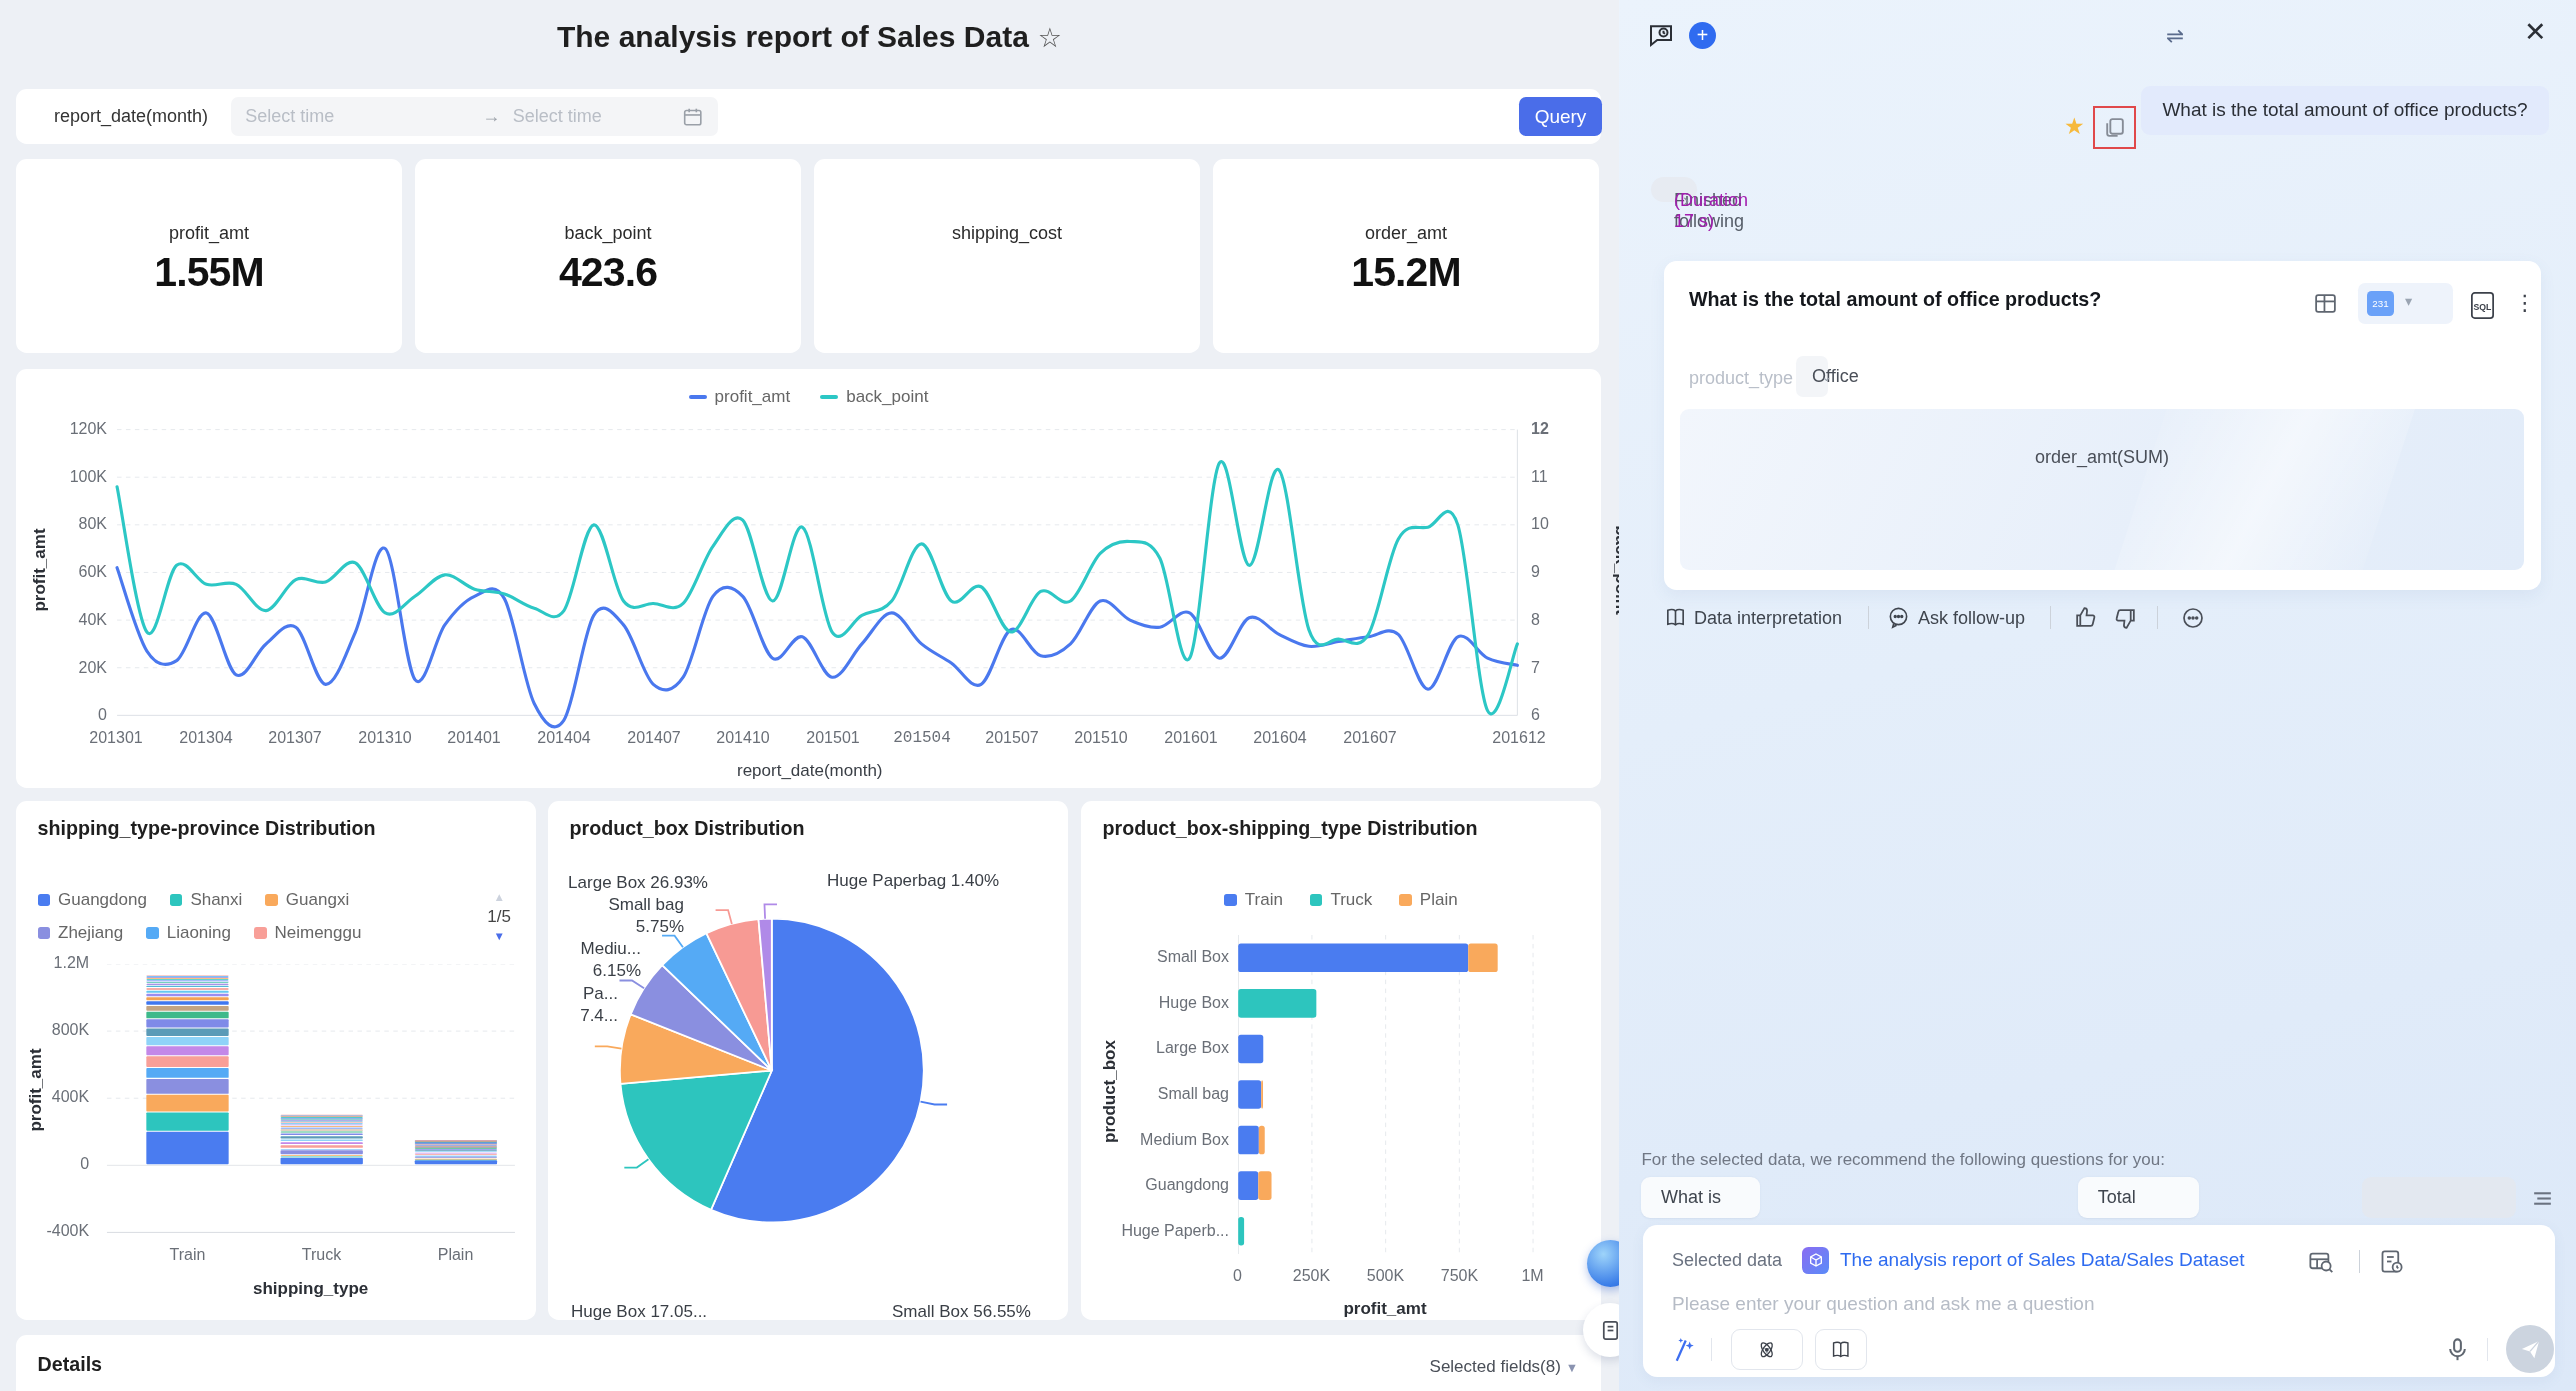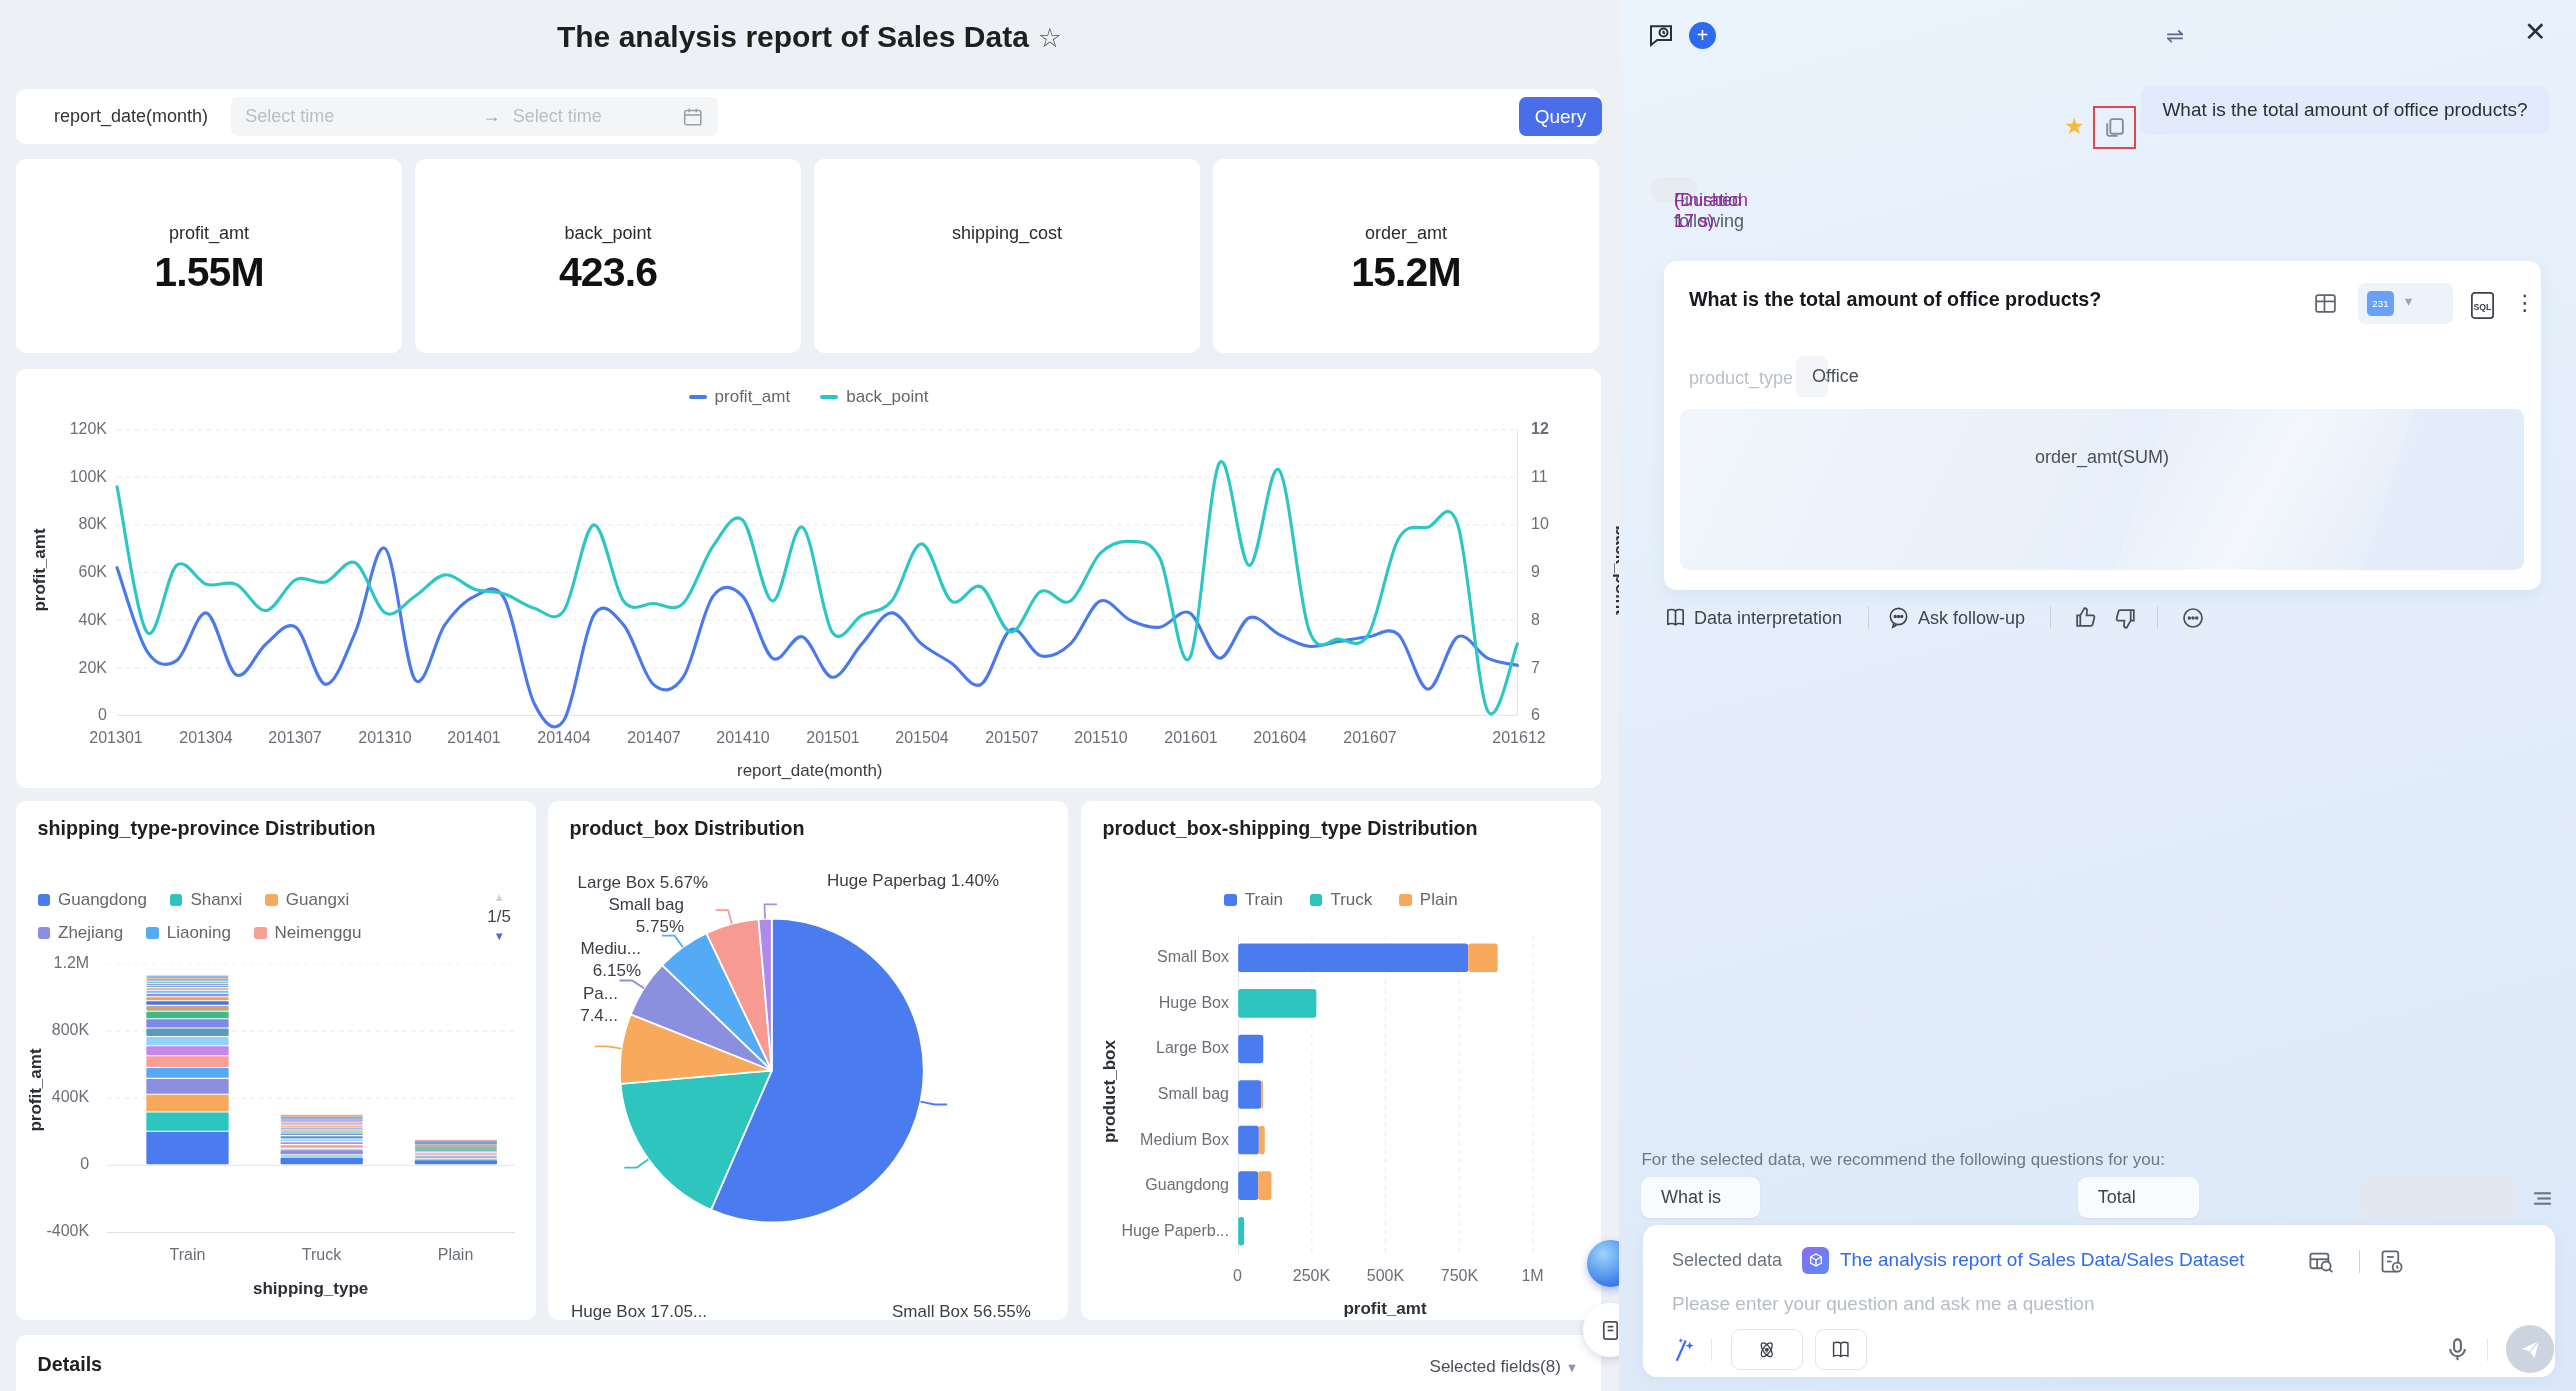--- a/index.html
+++ b/index.html
@@ -170,21 +170,21 @@
         <div class="axis-tick" style="left: 1515px; top: 51px; font-weight: bold;">12</div>
         <div class="axis-tick" style="left: 64px; top: 360px; width: 72px; text-align: center;">201301</div>
         <div class="axis-tick" style="left: 154px; top: 360px; width: 72px; text-align: center;">201304</div>
         <div class="axis-tick" style="left: 243px; top: 360px; width: 72px; text-align: center;">201307</div>
         <div class="axis-tick" style="left: 333px; top: 360px; width: 72px; text-align: center;">201310</div>
         <div class="axis-tick" style="left: 422px; top: 360px; width: 72px; text-align: center;">201401</div>
         <div class="axis-tick" style="left: 512px; top: 360px; width: 72px; text-align: center;">201404</div>
         <div class="axis-tick" style="left: 602px; top: 360px; width: 72px; text-align: center;">201407</div>
         <div class="axis-tick" style="left: 691px; top: 360px; width: 72px; text-align: center;">201410</div>
         <div class="axis-tick" style="left: 781px; top: 360px; width: 72px; text-align: center;">201501</div>
-        <div class="axis-tick" style="left: 870px; top: 360px; width: 72px; text-align: center;">201504</div>
+        <div class="axis-tick" style="left: 870px; top: 360px; width: 72px; text-align: center; font-family: Liberation Mono, monospace;">201504</div>
         <div class="axis-tick" style="left: 960px; top: 360px; width: 72px; text-align: center;">201507</div>
         <div class="axis-tick" style="left: 1049px; top: 360px; width: 72px; text-align: center;">201510</div>
         <div class="axis-tick" style="left: 1139px; top: 360px; width: 72px; text-align: center;">201601</div>
         <div class="axis-tick" style="left: 1228px; top: 360px; width: 72px; text-align: center;">201604</div>
         <div class="axis-tick" style="left: 1318px; top: 360px; width: 72px; text-align: center;">201607</div>
         <div class="axis-tick" style="left: 1467px; top: 360px; width: 72px; text-align: center;">201612</div>
         <div class="axis-title" style="left: 721px; top: 392px;">report_date(month)</div>
         <div class="axis-title rot-l" style="left: -25px; top: 191px; width: 98px; text-align: center; font-weight: bold; color: rgb(43, 47, 54);">profit_amt</div>
         <div class="axis-title rot-r" style="left: 1556px; top: 191px; width: 98px; text-align: center; font-weight: bold; color: rgb(43, 47, 54);">back_point</div>
       </div>
@@ -355,21 +355,21 @@
         </div>
         <div class="pie-label" style="right: 427px; top: 82px; text-align: right;">
           <div style="position: static; margin-left: 46px;">Mediu...</div>
           <div style="position: static;">6.15%</div>
         </div>
         <div class="pie-label" style="right: 384px; top: 38px; text-align: right;">
           <div style="position: static;">Small bag</div>
           <div style="position: static;">5.75%</div>
         </div>
         <div class="pie-label" style="right: 360px; top: 16px; text-align: right;">
-          <div style="position: static;">Large Box 5.67%</div>
+          <div style="position: static;">Large Box 26.93%</div>
         </div>
         <div class="pie-label" style="left: 279px; top: 14.3px;">
           <div style="position: static;">Huge Paperbag 1.40%</div>
         </div>
       </div>
   </div>
 
   <div class="bottom-card" style="left:1081px;">
     <div class="chart-title" id="t-hbar">product_box-shipping_type Distribution</div>
     <div class="legend-row" id="hbar-legend" style="left:0;right:0;top:89px;justify-content:center;gap:27px;">

